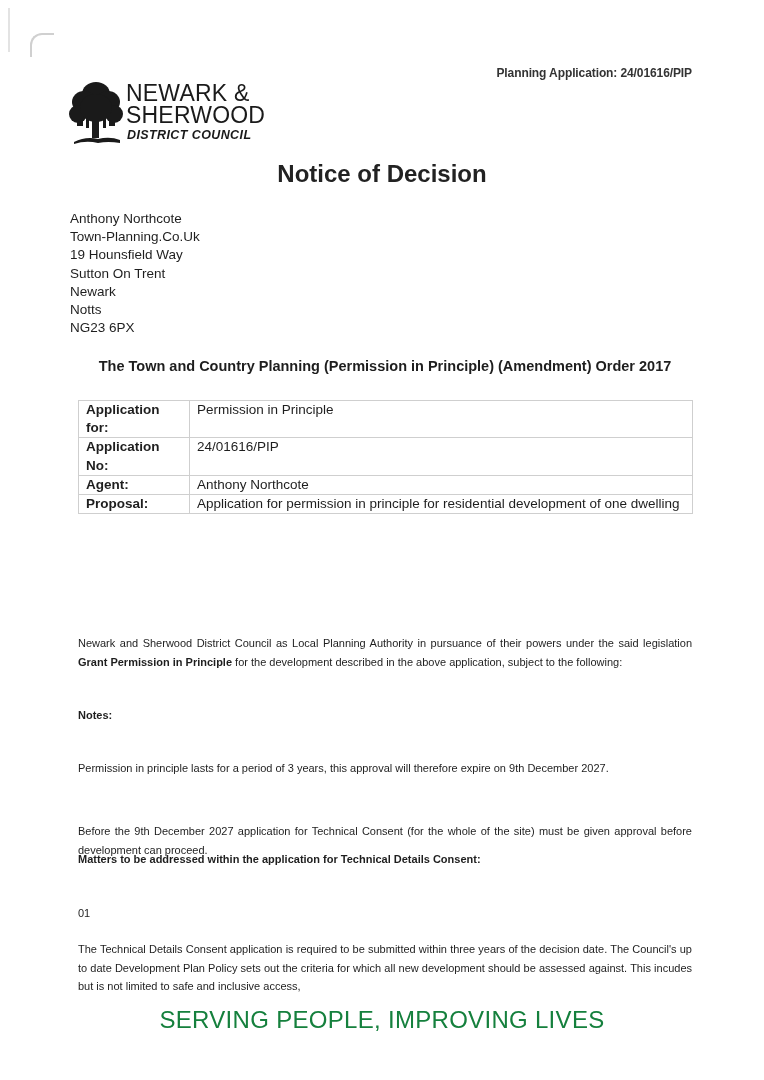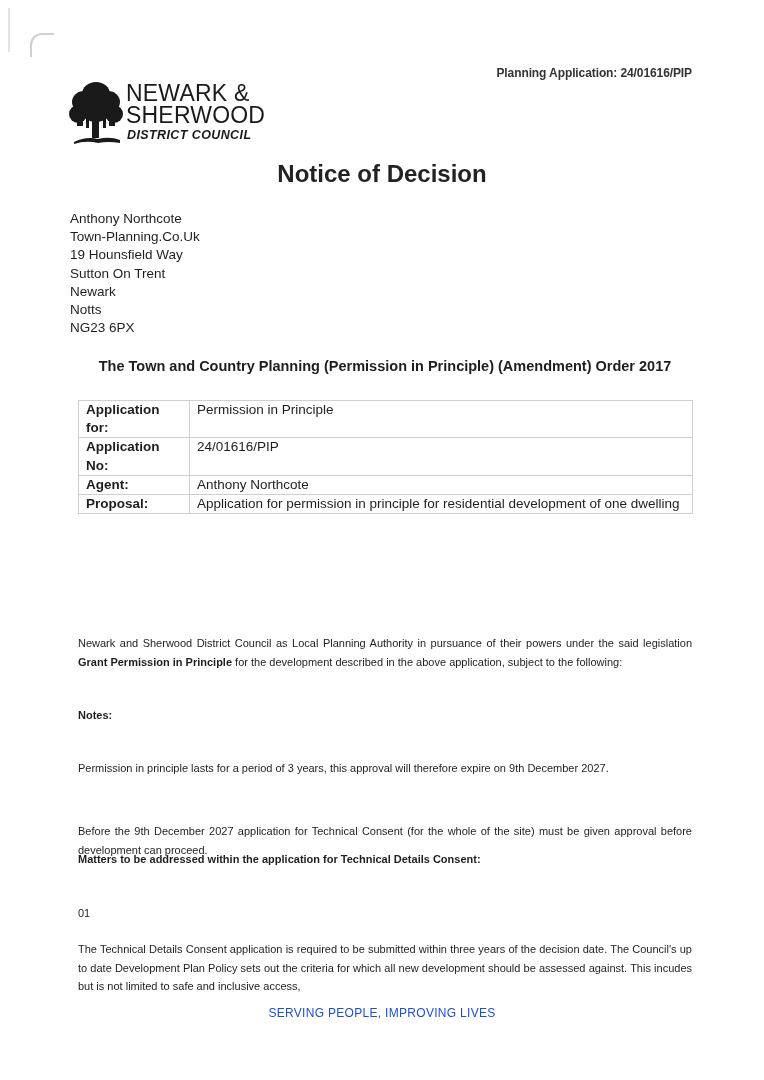--- a/index.html
+++ b/index.html
@@ -17,21 +17,21 @@
   .logo-l3 { position:absolute; left:59px; top:50px; font-size:12.5px; font-weight:bold; font-style:italic; color:#1a1a1a; letter-spacing:0.4px; }
   .title { left:0; width:764px; top:160px; text-align:center; font-size:24px; font-weight:bold; color:#222; }
   .address { left:70px; top:210px; font-size:13.5px; line-height:18.2px; color:#1e1e1e; }
   .order { left:0; width:770px; top:358px; text-align:center; font-size:14.5px; font-weight:bold; color:#1e1e1e; }
   table.details { position:absolute; left:78px; top:400px; width:615px; border-collapse:collapse; font-size:13.5px; }
   table.details td { border:1px solid #cfcfcf; padding:0 7px; vertical-align:top; line-height:18.2px; }
   table.details td.lbl { width:96px; font-weight:bold; }
   table.details tr.site td { height:107px; }
   .para { left:78px; width:614px; font-size:11px; line-height:18.5px; text-align:justify; color:#1e1e1e; }
   .bold { font-weight:bold; }
-  .footer { left:0; width:764px; top:1006px; text-align:center; font-size:12px; color:#1d4ed8; letter-spacing:0.3px; }
+  .footer { left:0; width:764px; top:1006px; text-align:center; font-size:24px; color:#15803d; letter-spacing:0.3px; }
 </style>
 </head>
 <body>
 
 <div class="abs scan-mark"></div>
 <div class="abs scan-arc"></div>
 
 <div class="abs ref">Planning Application: 24/01616/PIP</div>
 
 <div class="abs logo">

